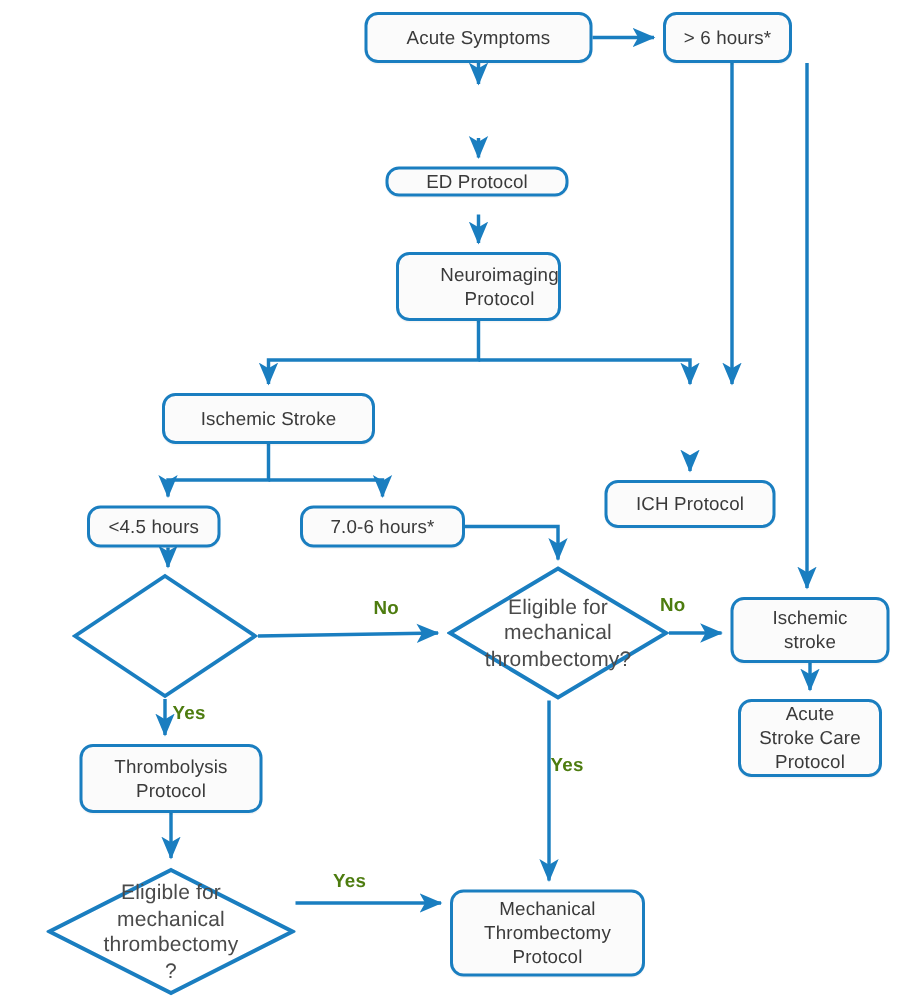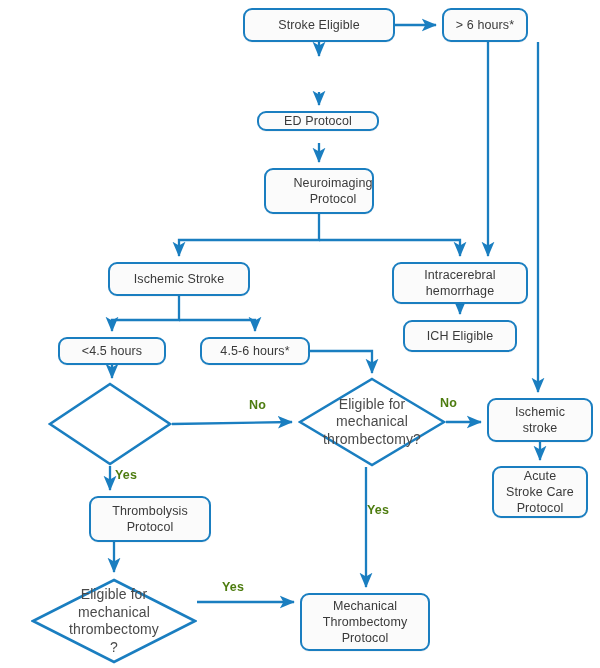--- a/index.html
+++ b/index.html
@@ -121,56 +121,52 @@
 
       <path d="M540,442 L540,460"></path>
 
       <path d="M114,542 L114,572"></path>
 
       <path d="M197,602 L294,602"></path>
     </g>
   </svg>
 
   <div class="node box" style="left:243px; top:8px; width:152px; height:34px;">
-    <span class="label">Stroke Eligible</span>
+    <span class="label">Acute Symptoms</span>
   </div>
 
   <div class="node box" style="left:442px; top:8px; width:86px; height:34px;">
     <span class="label">&gt; 6 hours*</span>
   </div>
 
 
   <div class="node box" style="left:257px; top:111px; width:122px; height:20px;">
     <span class="label">ED Protocol</span>
   </div>
 
   <div class="node box" style="left:264px; top:168px; width:110px; height:46px;padding-left:28px;">
     <span class="label">Neuroimaging
 Protocol</span>
   </div>
 
   <div class="node box" style="left:108px; top:262px; width:142px; height:34px;">
     <span class="label">Ischemic Stroke</span>
   </div>
 
-  <div class="node box" style="left:392px; top:262px; width:136px; height:42px;">
-    <span class="label">Intracerebral
-hemorrhage</span>
-  </div>
 
   <div class="node box" style="left:403px; top:320px; width:114px; height:32px;">
-    <span class="label">ICH Eligible</span>
-  </div>
-
-  <div class="node box" style="left:58px; top:337px; width:108px; height:28px;">
+    <span class="label">ICH Protocol</span>
+  </div>
+
+  <div class="node box" style="left:58px; top:337px; width:89px; height:28px;">
     <span class="label">&lt;4.5 hours</span>
   </div>
 
   <div class="node box" style="left:200px; top:337px; width:110px; height:28px;">
-    <span class="label">4.5-6 hours*</span>
+    <span class="label">7.0-6 hours*</span>
   </div>
 
   <div class="node diamond" style="left:48px; top:382px; width:124px; height:84px;">
     <svg class="dshape" viewBox="0 0 124 84" preserveAspectRatio="none">
       <polygon points="62,2 122,42 62,82 2,42" fill="#ffffff" stroke="#1a7ec0" stroke-width="2.6" vector-effect="non-scaling-stroke"></polygon>
     </svg>
     <span class="label"></span>
   </div>
 
   <div class="node diamond" style="left:298px; top:377px; width:148px; height:90px;">
@@ -180,21 +176,21 @@
     <span class="label">Eligible for
 mechanical
 thrombectomy?</span>
   </div>
 
   <div class="node box" style="left:487px; top:398px; width:106px; height:44px;">
     <span class="label">Ischemic
 stroke</span>
   </div>
 
-  <div class="node box" style="left:53px; top:496px; width:122px; height:46px;margin-left:36px;">
+  <div class="node box" style="left:53px; top:496px; width:122px; height:46px;">
     <span class="label">Thrombolysis
 Protocol</span>
   </div>
 
   <div class="node box" style="left:492px; top:466px; width:96px; height:52px;">
     <span class="label">Acute
 Stroke Care
 Protocol</span>
   </div>
 

